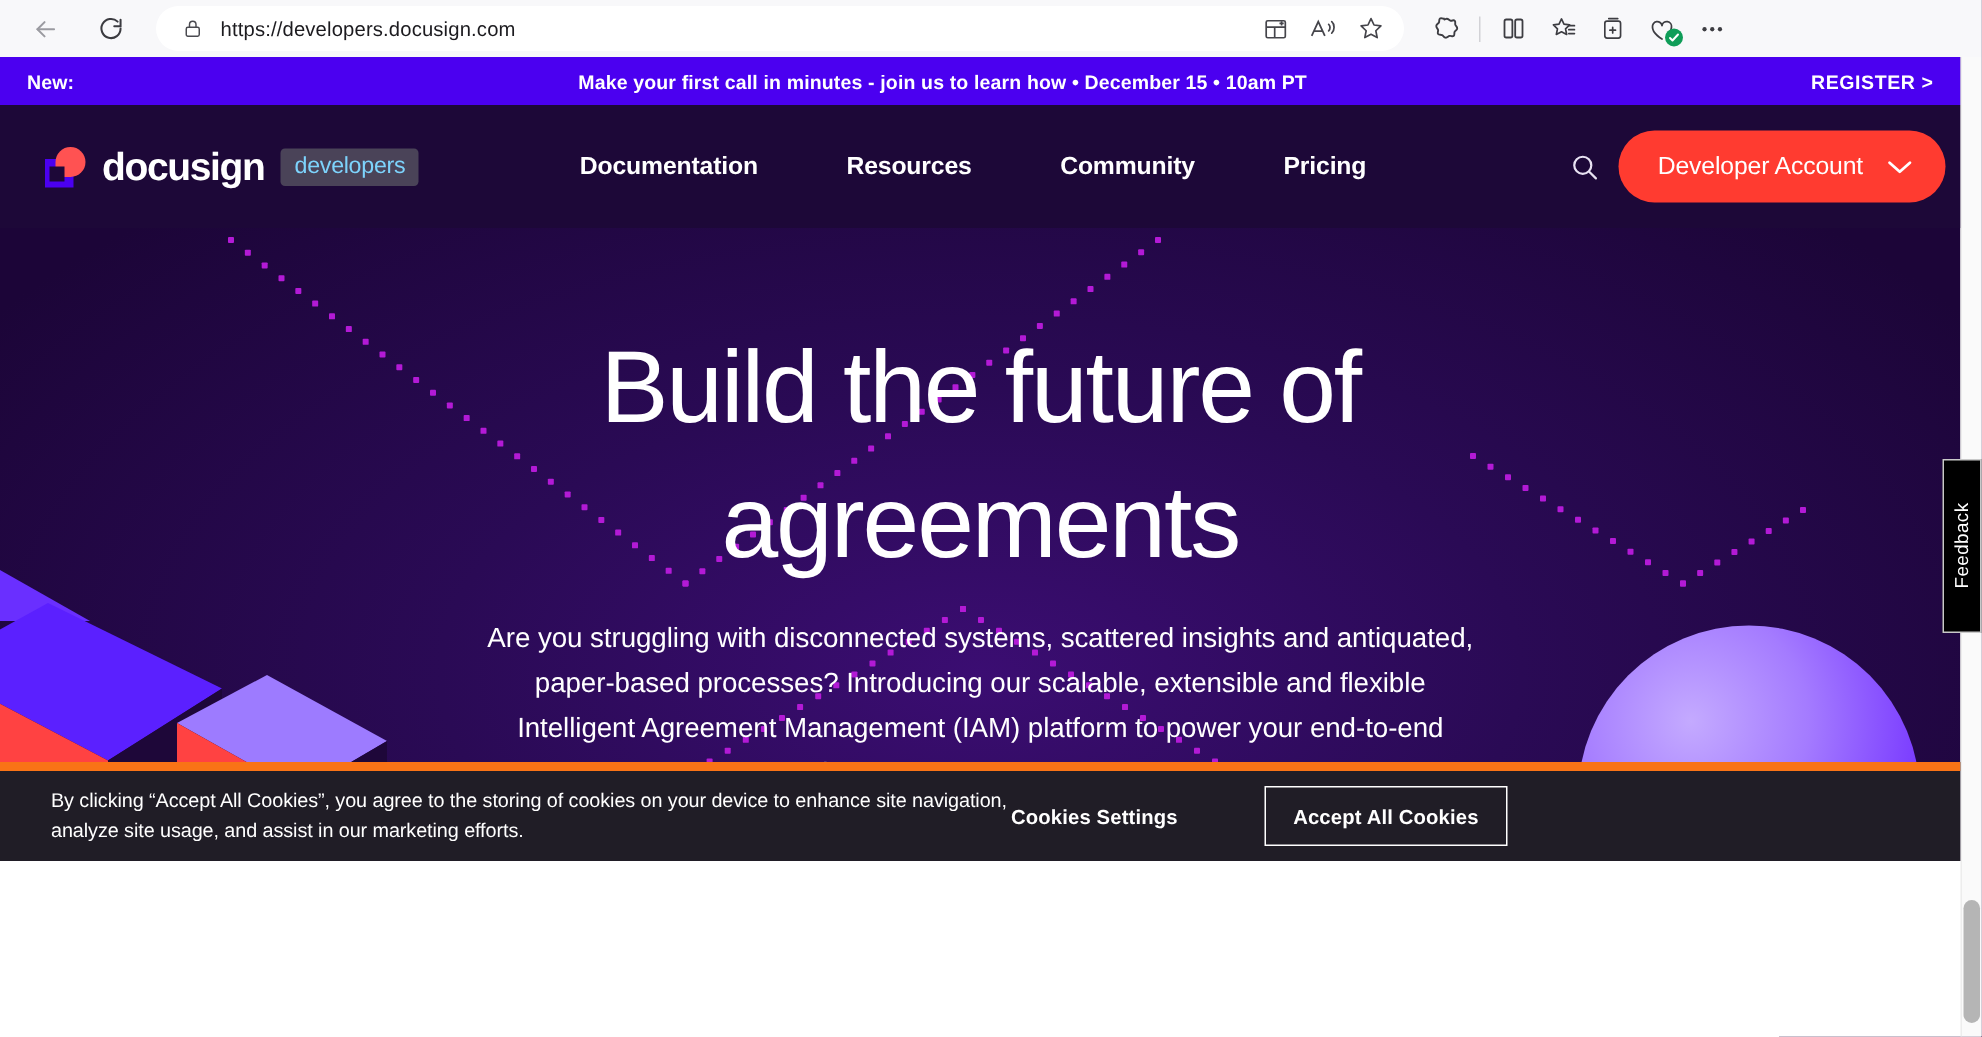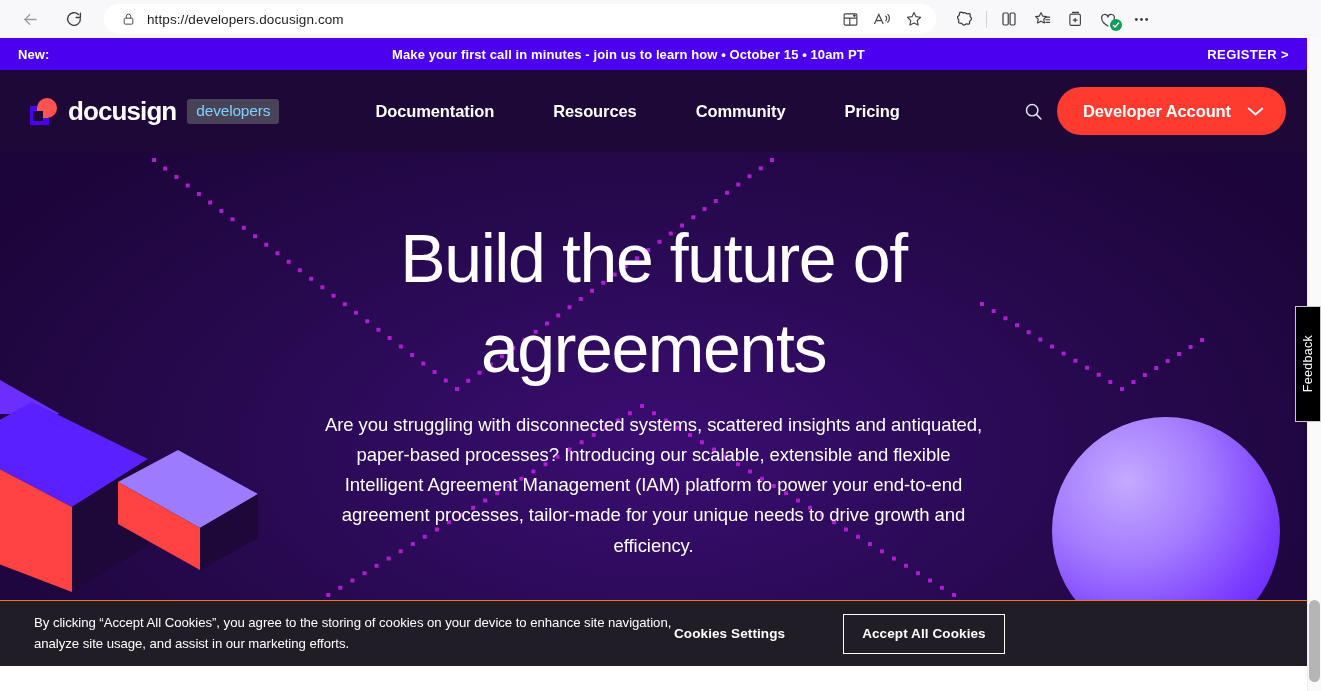--- a/index.html
+++ b/index.html
@@ -31,21 +31,21 @@
     white-space:nowrap; overflow:hidden; letter-spacing:0.1px;
   }
   .omni-actions { display:flex; align-items:center; gap:2px; padding-right:3px; }
   .omni-ico { width:30px; height:28px; display:flex; align-items:center; justify-content:center; border-radius:4px; }
   .tool-icons { display:flex; align-items:center; gap:1px; padding-right:6px; }
   .tool-ico { width:32px; height:30px; display:flex; align-items:center; justify-content:center; border-radius:5px; position:relative; }
   .vdiv { width:1px; height:17px; background:#d2d2d6; margin:0 5px; }
 
   
   .page {
-    position:absolute; top:38px; left:0; width:1307px; height:628px;
+    position:absolute; top:38px; left:0; width:1307px; height:536px;
     overflow:hidden; background:#1a0533;
   }
   
   .scroll-track {
     position:absolute; top:38px; right:0; width:14px; height:653px;
     background:#fafafa; border-left:1px solid #ededed;
   }
   .scroll-thumb {
     position:absolute; right:1px; top:600px; width:11px; height:82px;
     background:#b5b5b5; border-radius:6px;
@@ -57,21 +57,21 @@
     display:flex; align-items:center; padding:0 18px; color:#fff;
     font-size:13px; font-weight:700; z-index:6;
   }
   .announce-new { flex:none; letter-spacing:0.1px; }
   .announce-mid { flex:1; text-align:center; letter-spacing:0.1px; }
   .announce-reg { flex:none; letter-spacing:0.4px; font-weight:600; }
 
   
   .site-header {
     position:relative; height:82px; background:#1d0838;
-    display:flex; align-items:center; padding:0 15px 0 30px; z-index:5;
+    display:flex; align-items:center; padding:0 4px 0 30px; z-index:5;
   }
   .logo-wrap { display:flex; align-items:center; gap:11px; flex:none; }
   .logo-mark { position:relative; width:27px; height:27px; flex:none; }
   .logo-sq { position:absolute; left:0; bottom:0; width:19px; height:19px; background:#4b00f0; }
   .logo-blob {
     position:absolute; right:0; top:0; width:20px; height:20px;
     background:#ff5252; border-radius:50% 50% 50% 2px;
   }
   .logo-cut {
     position:absolute; left:3px; bottom:3.5px; width:10px; height:10px;
@@ -87,21 +87,21 @@
     margin-left:-30px;
   }
   .nav-link { color:#fff; font-size:16.5px; font-weight:700; letter-spacing:-0.1px;margin-left:15px; }
   .header-right { display:flex; align-items:center; gap:0; flex:none; padding-right:0; }
   .search-btn {
     width:46px; height:46px; display:flex; align-items:center; justify-content:center;
   }
   .dev-acct {
     background:#ff3b30; color:#fff; border:none; border-radius:24px;
     height:48px; padding:0 22px 0 26px; display:flex; align-items:center; gap:16px;
-    font-size:16.5px; font-weight:700; font-family:"Liberation Sans", sans-serif;
+    font-size:16.5px; font-weight:400; font-family:"Liberation Sans", sans-serif;
     letter-spacing:-0.1px; margin-right:6px;
   }
   .dropdown {
     position:absolute; top:82px; right:6px; width:200px; background:#19062f;
     padding:16px 0 18px 24px; z-index:7;
   }
   .dd-item { color:#fff; font-size:16.5px; font-weight:700; padding:7px 0; letter-spacing:-0.1px; }
 
   
   .hero {
@@ -139,21 +139,21 @@
   }
   .feedback span {
     color:#fff; font-size:12.5px; font-weight:400;
     writing-mode:vertical-rl; transform:rotate(180deg); letter-spacing:0.3px;
   }
 
   
   .cookie {
     position:absolute; bottom:0; left:0; width:1307px; height:66px;
     background:#201d26; z-index:8; display:flex; align-items:center;
-    padding:0 30px 0 34px; border-top:1px solid #f97316;
+    padding:0 30px 0 34px; border-top:6px solid #f97316;
   }
   .cookie-text {
     color:#fff; font-size:13.2px; line-height:1.52; max-width:640px; flex:1;
     letter-spacing:-0.05px;
   }
   .cookie-settings {
     color:#fff; font-size:13.5px; font-weight:700; flex:none; margin-right:58px;
     text-decoration:none; letter-spacing:0.1px;
   }
   .cookie-accept {
@@ -254,21 +254,21 @@
             <circle cx="18.5" cy="12" r="1.8"></circle>
           </svg>
       </div>
     </div>
   </div>
 
   <div class="page">
 
     <div class="announce">
       <div class="announce-new">New:</div>
-      <div class="announce-mid">Make your first call in minutes - join us to learn how • October 15 • 10am PT</div>
+      <div class="announce-mid">Make your first call in minutes - join us to learn how • December 15 • 10am PT</div>
       <div class="announce-reg">REGISTER &gt;</div>
     </div>
 
     <div class="site-header">
       <div class="logo-wrap">
         <span class="logo-mark">
           <span class="logo-sq"></span>
           <span class="logo-blob"></span>
           <span class="logo-cut"></span>
         </span>

